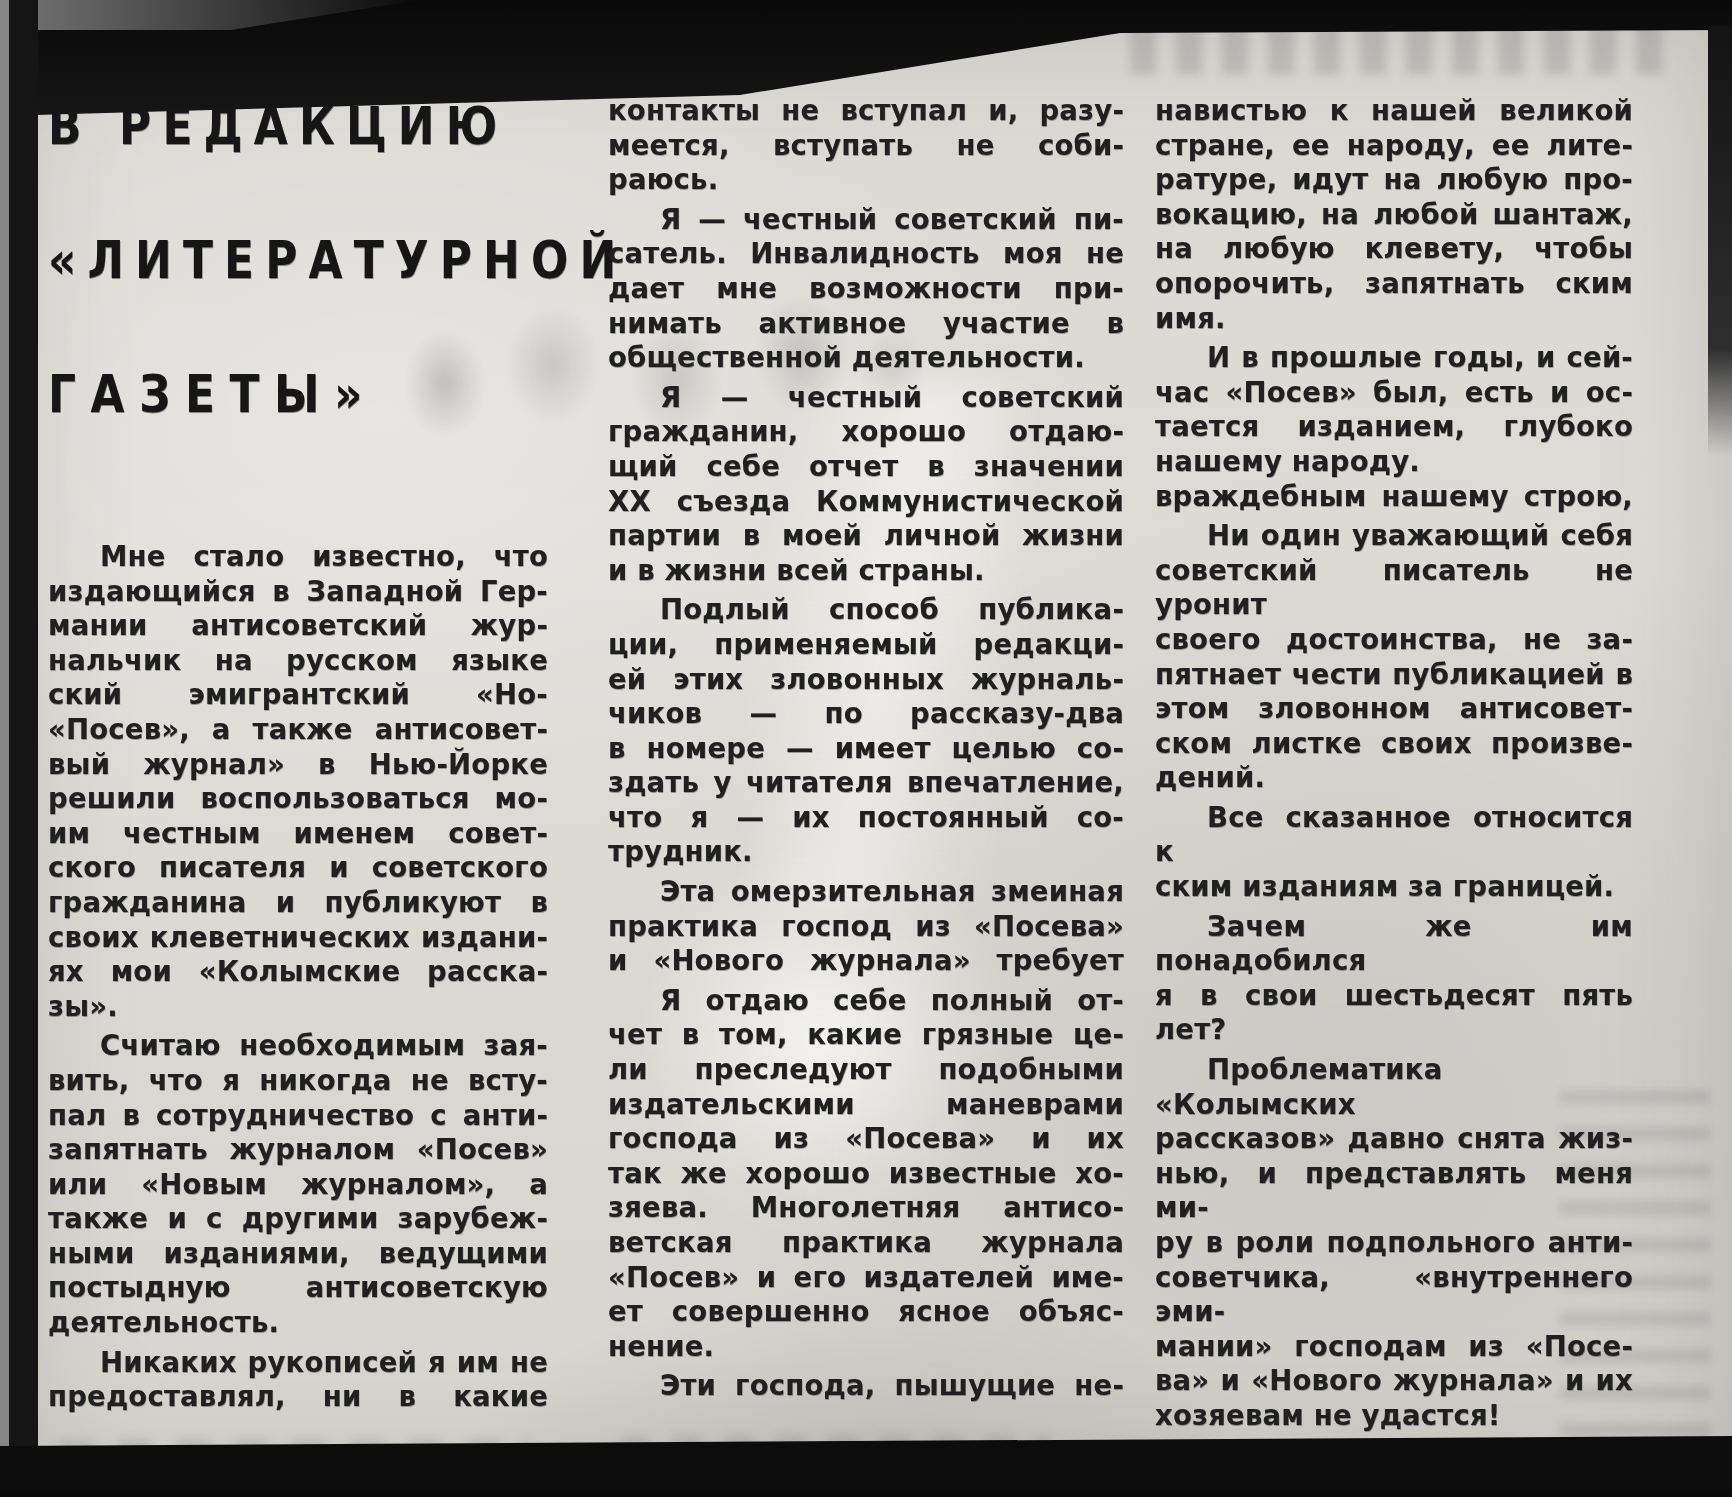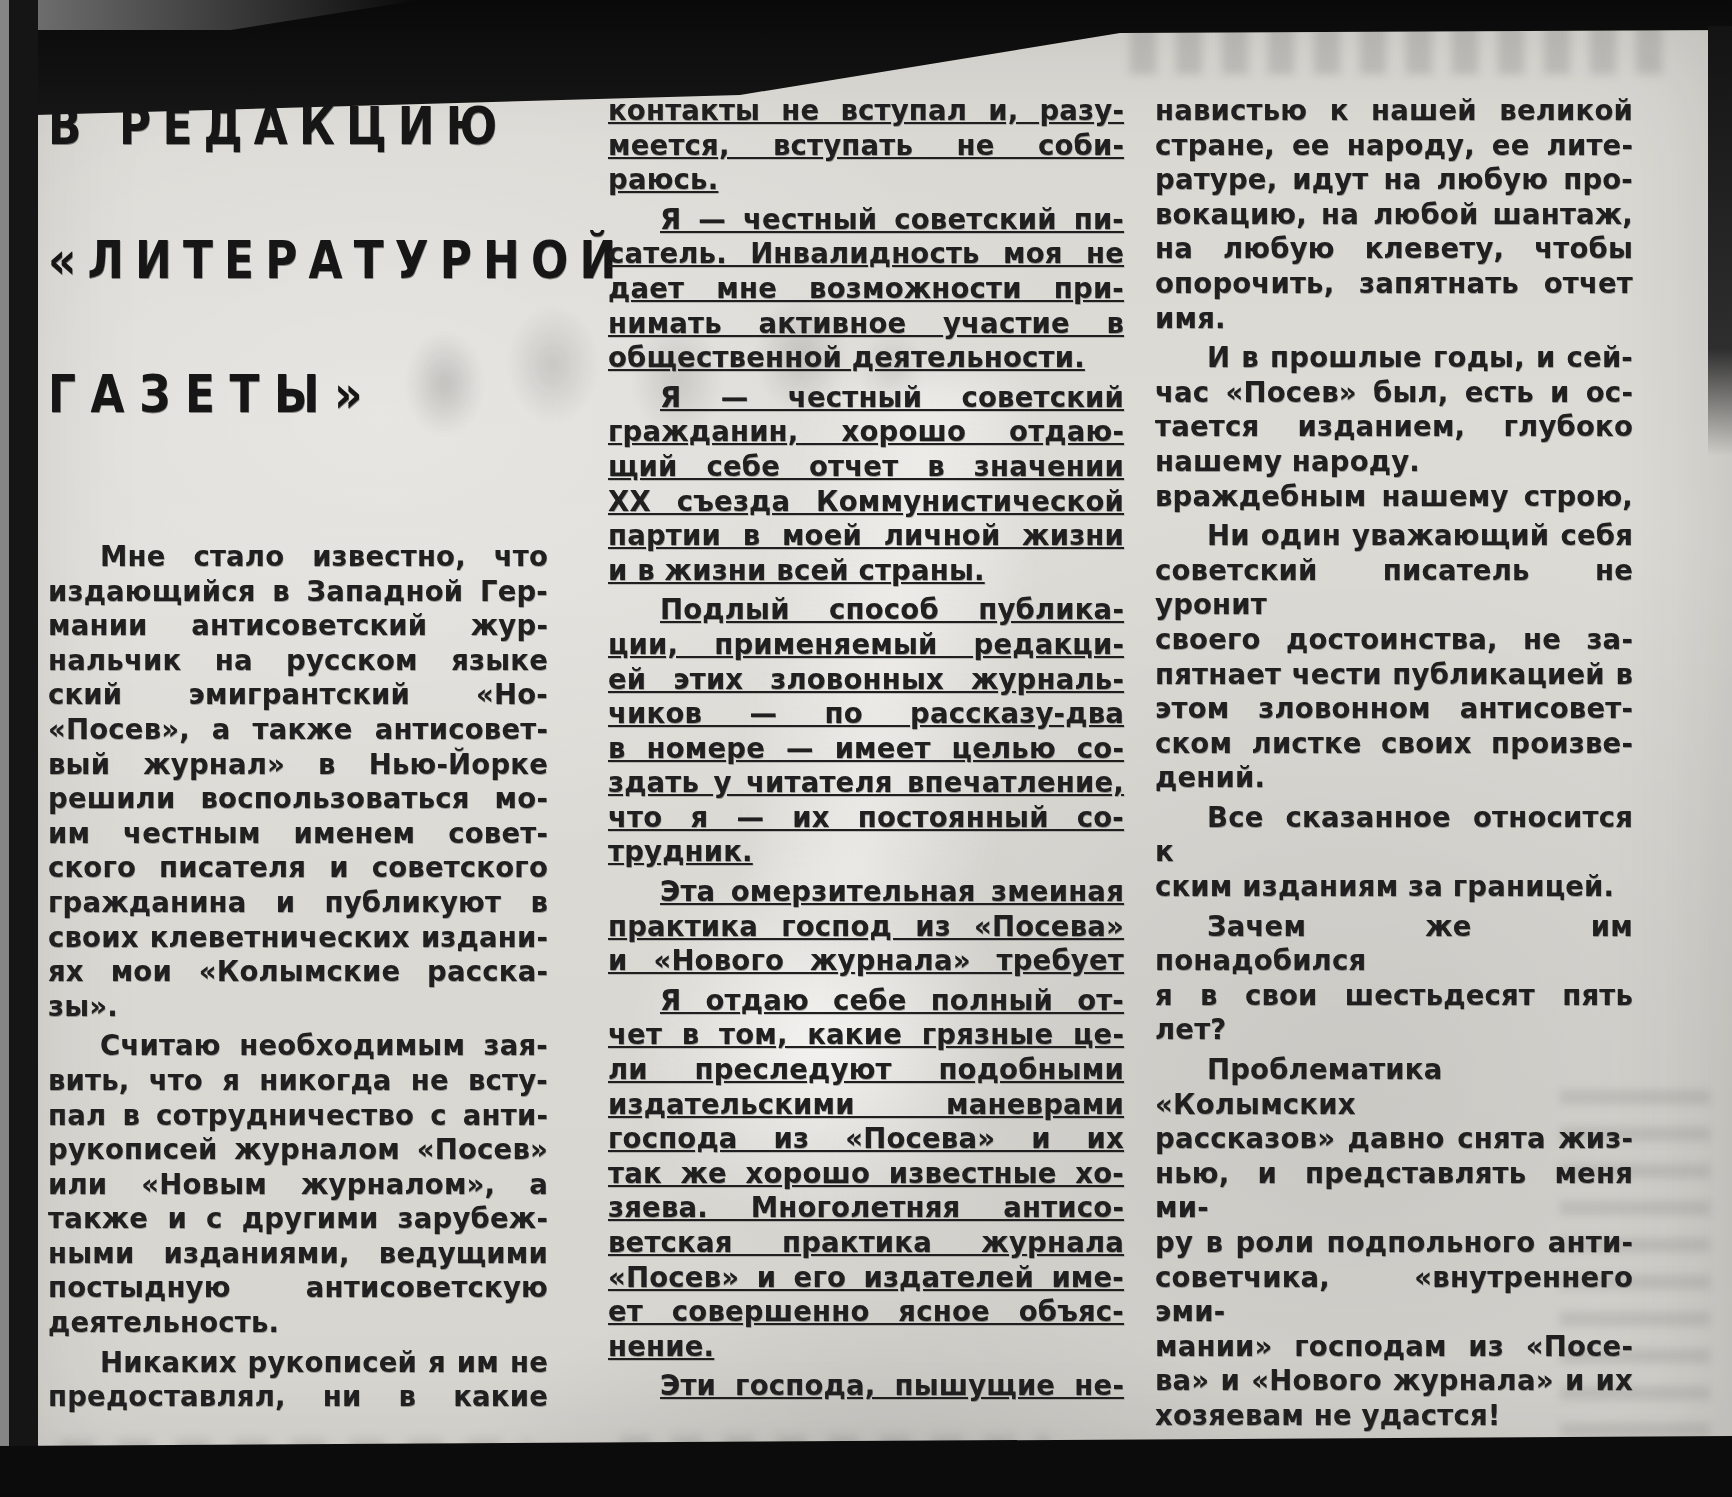--- a/index.html
+++ b/index.html
@@ -77,21 +77,21 @@
   .frame-right {
     top: 26px; right: 0; width: 24px; height: 430px;
     background: linear-gradient(180deg, #131313 0%, #2e2e2e 75%, rgba(46,46,46,0) 100%);
   }
   
   .col {
     position: absolute; z-index: 3;
     color: #1f1f1f;
   }
   .col-1 { left: 48px;  top: 95px; width: 500px; }
-  .col-2 { left: 608px; top: 93px; width: 516px; text-decoration: underline; }
+  .col-2 { left: 608px; top: 93px; width: 516px; }
   .col-3 { left: 1155px; top: 93px; width: 478px; }
 
   .title { width: 550px; transform: scaleX(0.86); transform-origin: left top; }
   .title-line {
     font-size: 51px; font-weight: bold; line-height: 64px;
     letter-spacing: 13px; white-space: nowrap; color: #161616;
     text-shadow: 0.6px 0.8px 0.6px rgba(20,20,20,0.45);
   }
   .title-line + .title-line { margin-top: 70px; }
   .title-line:nth-child(3) { letter-spacing: 17px; }
@@ -146,21 +146,21 @@
           <div class="line">ского писателя и советского</div>
           <div class="line">гражданина и публикуют в</div>
           <div class="line">своих клеветнических издани-</div>
           <div class="line">ях мои «Колымские расска-</div>
           <div class="line last">зы».</div>
         </div>
         <div class="block">
           <div class="line first">Считаю необходимым зая-</div>
           <div class="line">вить, что я никогда не всту-</div>
           <div class="line">пал в сотрудничество с анти-</div>
-          <div class="line">рукописей журналом «Посев»</div>
+          <div class="line">запятнать журналом «Посев»</div>
           <div class="line">или «Новым журналом», а</div>
           <div class="line">также и с другими зарубеж-</div>
           <div class="line">ными изданиями, ведущими</div>
           <div class="line">постыдную антисоветскую</div>
           <div class="line last">деятельность.</div>
         </div>
         <div class="block">
           <div class="line first">Никаких рукописей я им не</div>
           <div class="line">предоставлял, ни в какие</div>
         </div>
@@ -224,21 +224,21 @@
   </div>
 
   <div class="col col-3">
     <div class="col-body">
         <div class="block">
           <div class="line">навистью к нашей великой</div>
           <div class="line">стране, ее народу, ее лите-</div>
           <div class="line">ратуре, идут на любую про-</div>
           <div class="line">вокацию, на любой шантаж,</div>
           <div class="line">на любую клевету, чтобы</div>
-          <div class="line">опорочить, запятнать отчет</div>
+          <div class="line">опорочить, запятнать ским</div>
           <div class="line last">имя.</div>
         </div>
         <div class="block">
           <div class="line first">И в прошлые годы, и сей-</div>
           <div class="line">час «Посев» был, есть и ос-</div>
           <div class="line">тается изданием, глубоко</div>
           <div class="line last">нашему народу.</div>
           <div class="line">враждебным нашему строю,</div>
         </div>
         <div class="block">

